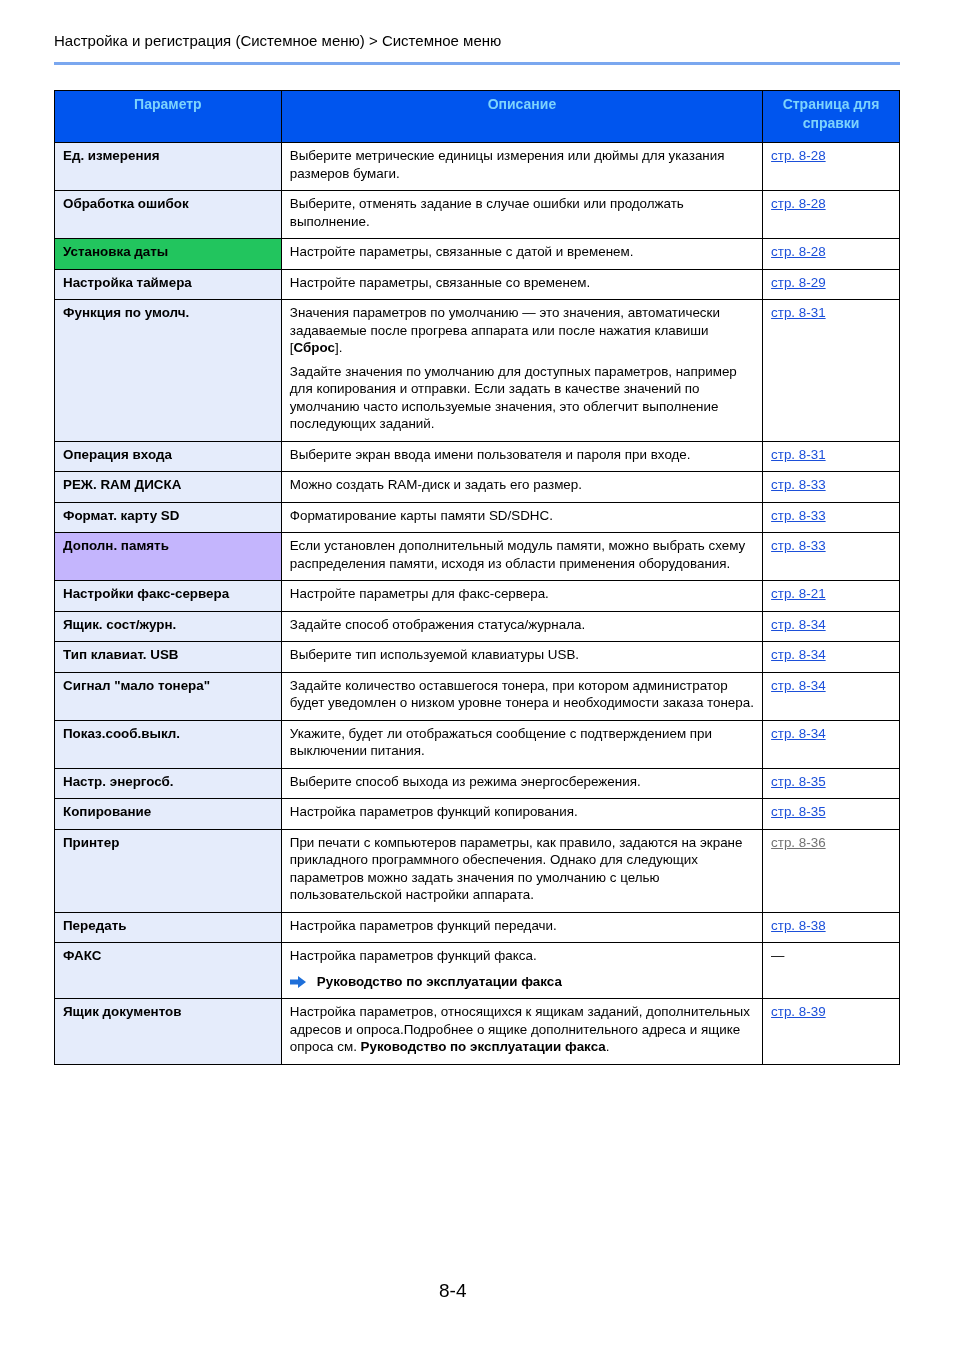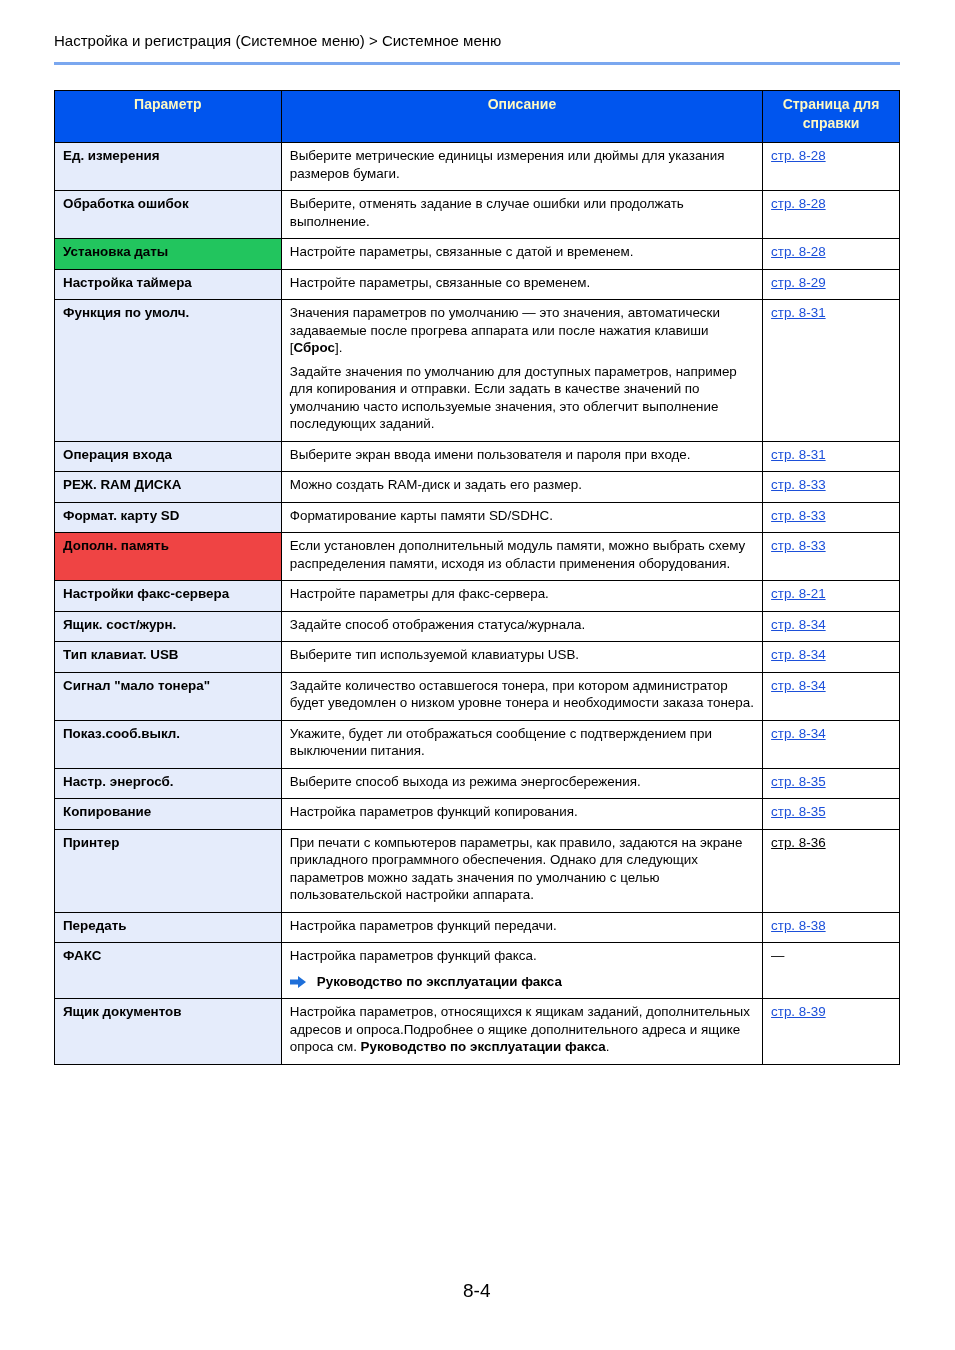--- a/index.html
+++ b/index.html
@@ -1,30 +1,30 @@
 <!DOCTYPE html>
 <html><head>
 <meta charset="utf-8">
 <style>
   html, body { margin: 0; padding: 0; background: #ffffff; }
   body { width: 955px; height: 1350px; position: relative; font-family: "Liberation Sans", sans-serif; color: #000; }
   .breadcrumb { position: absolute; left: 54px; top: 32px; font-size: 15px; }
   .rule { position: absolute; left: 54px; top: 62px; width: 846px; height: 3px; background: #7aa7ef; }
   table.params { position: absolute; left: 54px; top: 90px; width: 846px; border-collapse: collapse; font-size: 13.4px; line-height: 17.5px; }
-  table.params th { background: #0055ee; color: #fef9c3; font-weight: bold; font-size: 14px; text-align: center; vertical-align: top; border: 1px solid #000; padding: 4px 6px 9px 6px; line-height: 19px; }
+  table.params th { background: #0055ee; color: #7dd3fc; font-weight: bold; font-size: 14px; text-align: center; vertical-align: top; border: 1px solid #000; padding: 4px 6px 9px 6px; line-height: 19px; }
   table.params td { border: 1px solid #000; vertical-align: top; padding: 4px 8px 8px 8px; }
   td.param { background: #e5ecfb; font-weight: bold; width: 210px; }
   td.desc { width: 465px; }
   td.ref { width: 120px; }
   td.ref a { color: #1b4fd9; text-decoration: underline; cursor: pointer; }
   td.desc p { margin: 0; }
   td.desc p + p { margin-top: 6px; }
   .ref-line { margin-top: 8px; display: flex; align-items: center; font-weight: bold; }
   .arrow { display: inline-block; width: 16px; height: 12px; margin-right: 11px; }
-  .pagenum { position: absolute; left: 463px; top: 1280px; font-size: 19px; }
+  .pagenum { position: absolute; left: 439px; top: 1280px; font-size: 19px; }
 </style>
 </head>
 <body>
 
 <div class="breadcrumb">Настройка и регистрация (Системное меню) &gt; Системное меню</div>
 <div class="rule" style="background: rgb(122, 167, 239);"></div>
 
 <table class="params">
   <thead>
     <tr>
@@ -85,21 +85,21 @@
         <td class="ref"><a style="color: rgb(27, 79, 217);">стр. 8-33</a></td>
       </tr>
       <tr>
         <td class="param" style="background: rgb(229, 236, 251);">Формат. карту SD</td>
         <td class="desc">
           <p>Форматирование карты памяти SD/SDHC.</p>
         </td>
         <td class="ref"><a style="color: rgb(27, 79, 217);">стр. 8-33</a></td>
       </tr>
       <tr>
-        <td class="param" style="background: #ef4444;">Дополн. память</td>
+        <td class="param" style="background: #c4b5fd;">Дополн. память</td>
         <td class="desc">
           <p>Если установлен дополнительный модуль памяти, можно выбрать схему распределения памяти, исходя из области применения оборудования.</p>
         </td>
         <td class="ref"><a style="color: rgb(27, 79, 217);">стр. 8-33</a></td>
       </tr>
       <tr>
         <td class="param" style="background: rgb(229, 236, 251);">Настройки факс-сервера</td>
         <td class="desc">
           <p>Настройте параметры для факс-сервера.</p>
         </td>
@@ -145,21 +145,21 @@
         <td class="desc">
           <p>Настройка параметров функций копирования.</p>
         </td>
         <td class="ref"><a style="color: rgb(27, 79, 217);">стр. 8-35</a></td>
       </tr>
       <tr>
         <td class="param" style="background: rgb(229, 236, 251);">Принтер</td>
         <td class="desc">
           <p>При печати с компьютеров параметры, как правило, задаются на экране прикладного программного обеспечения. Однако для следующих параметров можно задать значения по умолчанию с целью пользовательской настройки аппарата.</p>
         </td>
-        <td class="ref"><a style="color: #000000;">стр. 8-36</a></td>
+        <td class="ref"><a style="color: #737373;">стр. 8-36</a></td>
       </tr>
       <tr>
         <td class="param" style="background: rgb(229, 236, 251);">Передать</td>
         <td class="desc">
           <p>Настройка параметров функций передачи.</p>
         </td>
         <td class="ref"><a style="color: rgb(27, 79, 217);">стр. 8-38</a></td>
       </tr>
       <tr>
         <td class="param" style="background: rgb(229, 236, 251);">ФАКС</td>

